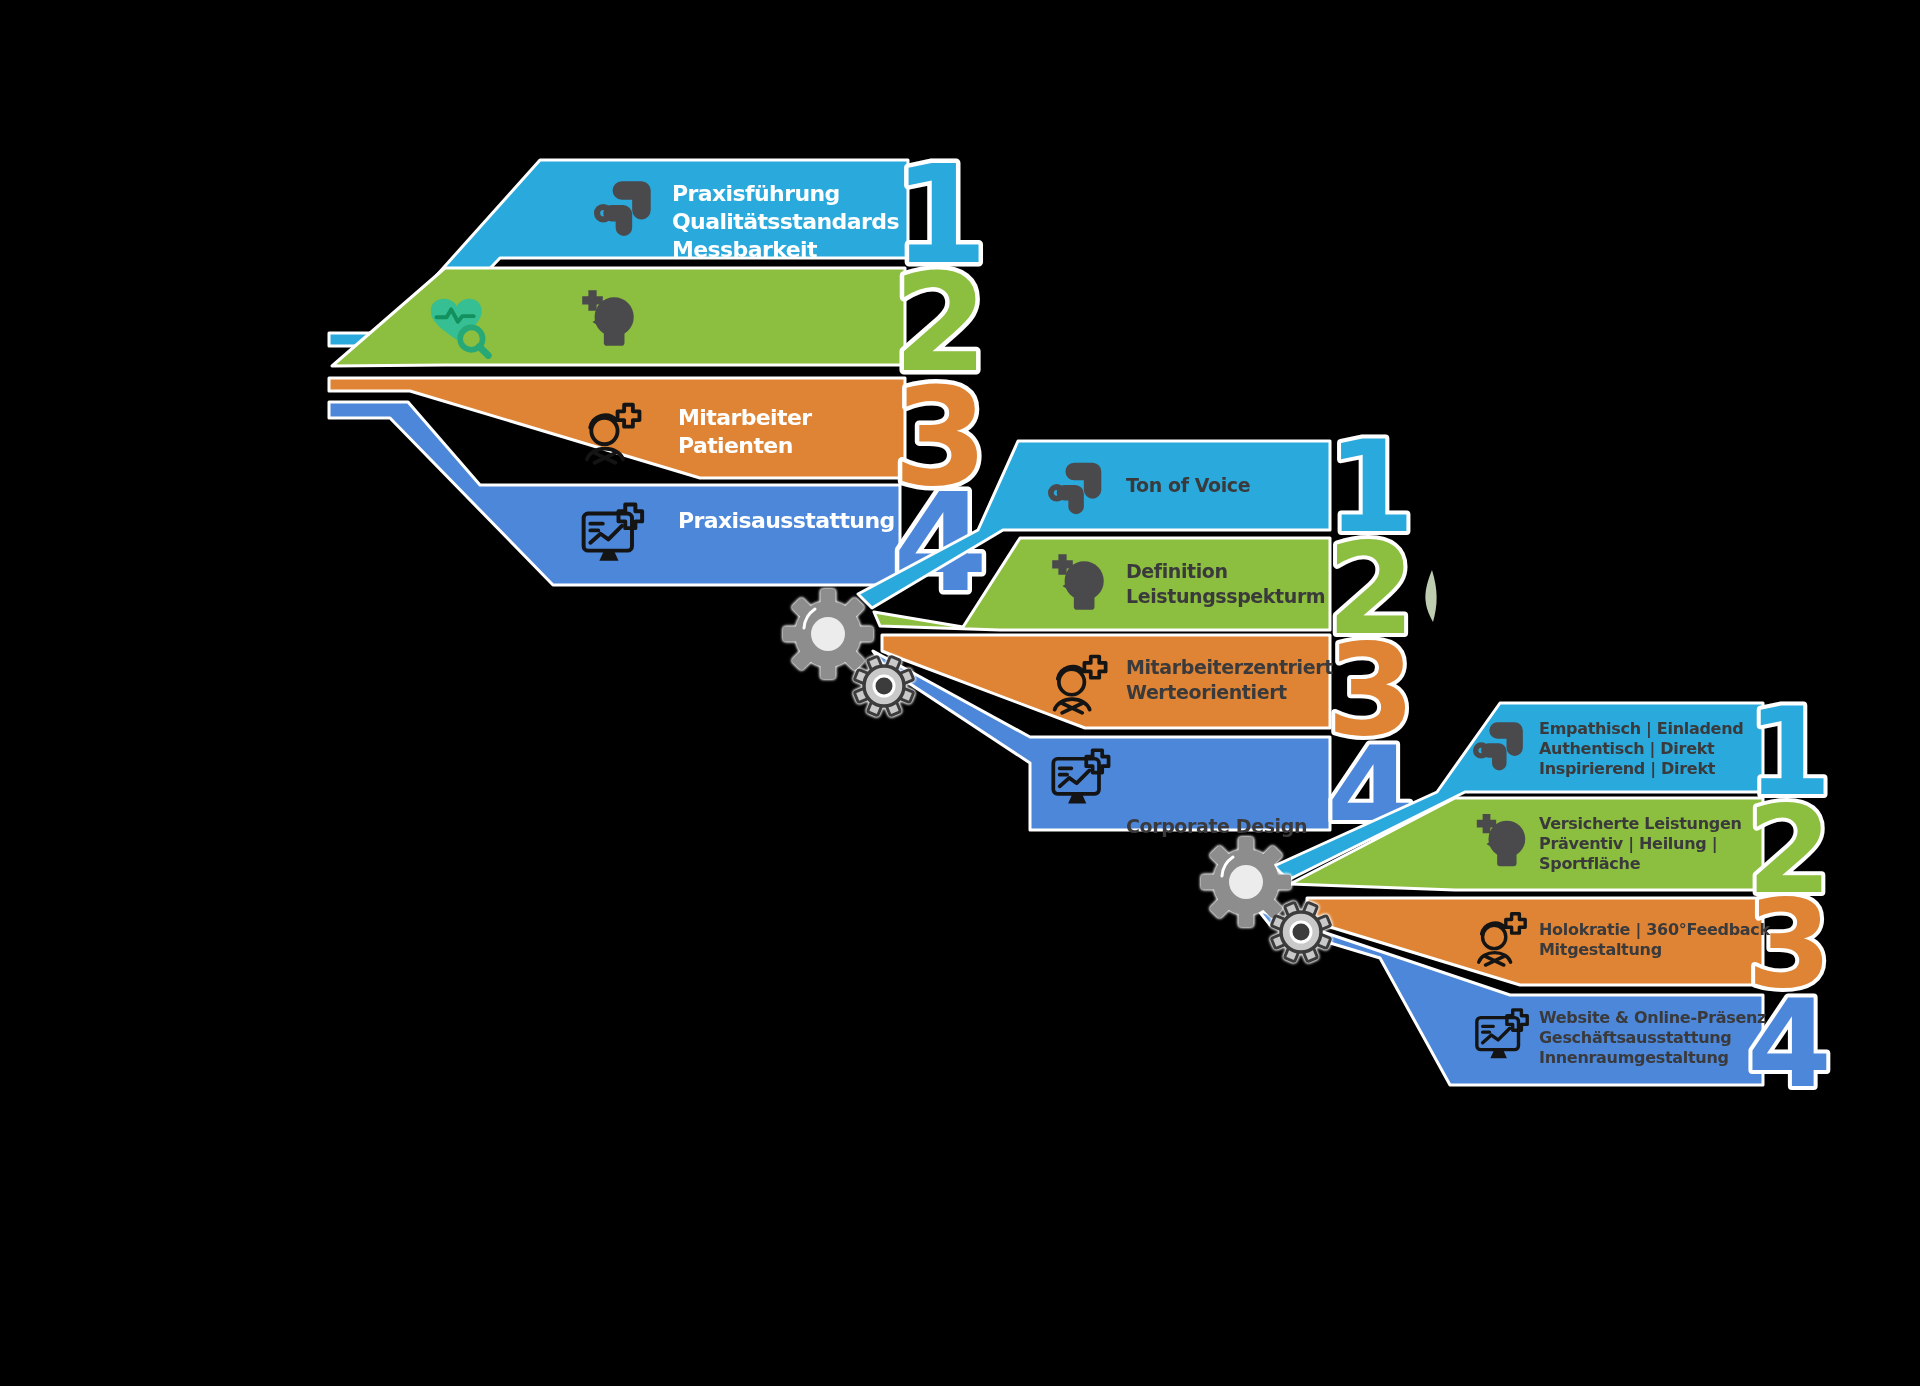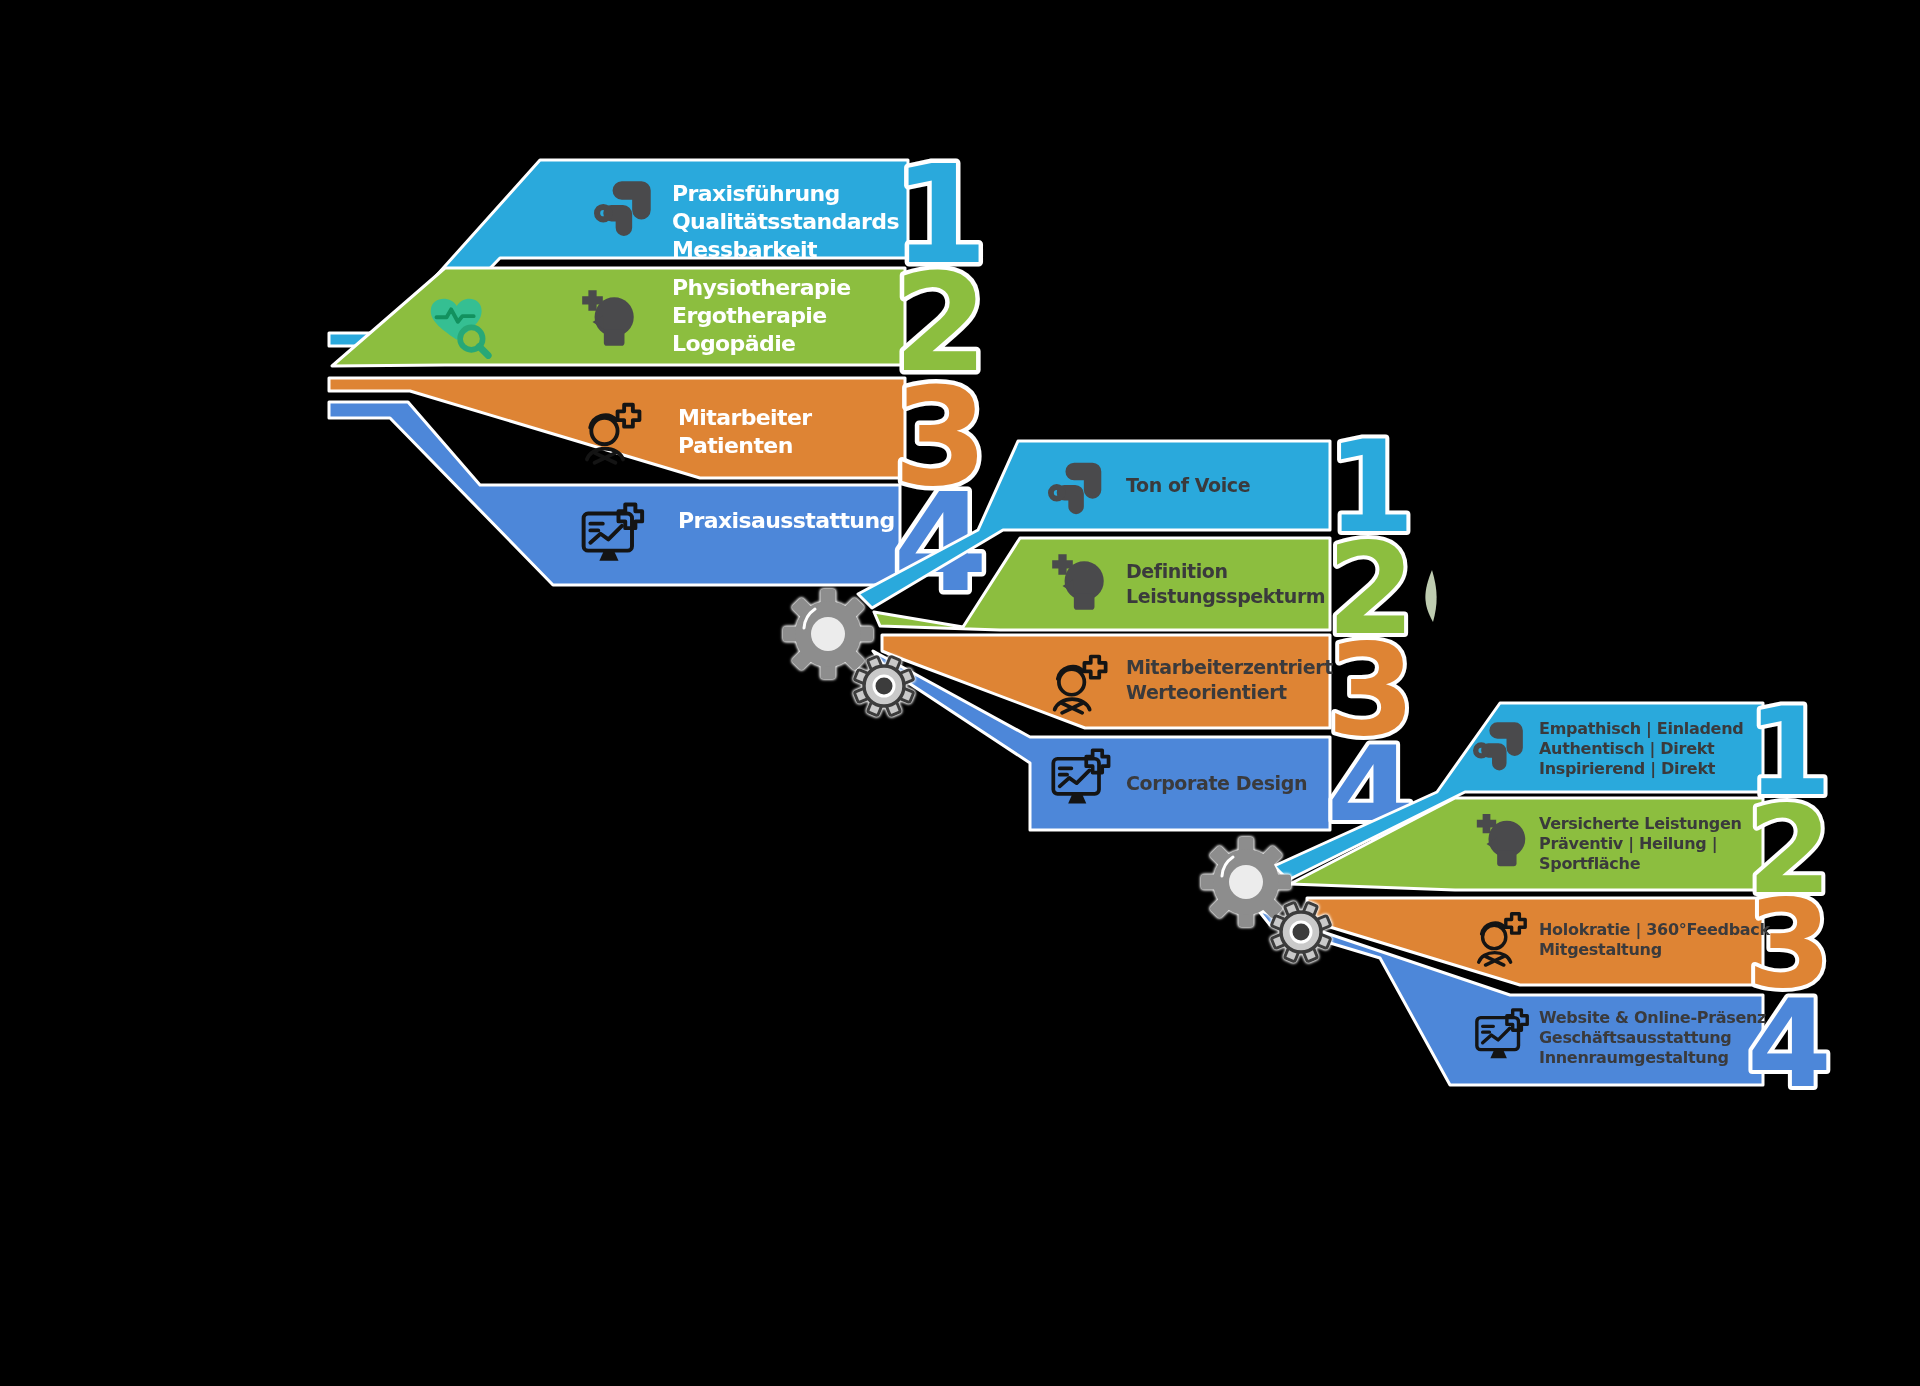--- a/index.html
+++ b/index.html
@@ -169,45 +169,40 @@
       <circle r="10" fill="var(--gear_dark)" stroke="#ffffff" stroke-width="3"></circle>
     </g>
   </g>
 </svg>
 
   <div class="lbl light s1" style="left:672px;top:160px;height:124px;">
     <span>Praxisführung</span>
     <span>Qualitätsstandards</span>
     <span>Messbarkeit</span>
   </div>
-  <div class="lbl light s1" style="left:672px;top:267px;height:98px;">
-    <span>Physiotherapie</span>
-    <span>Ergotherapie</span>
-    <span>Logopädie</span>
-  </div>
   <div class="lbl light s1" style="left:678px;top:385px;height:93px;">
     <span>Mitarbeiter</span>
     <span>Patienten</span>
   </div>
   <div class="lbl light s1" style="left:678px;top:486px;height:70px;">
     <span>Praxisausstattung</span>
   </div>
 
   <div class="lbl dark s2" style="left:1126px;top:441px;height:89px;">
     <span>Ton of Voice</span>
   </div>
   <div class="lbl dark s2" style="left:1126px;top:538px;height:92px;">
     <span>Definition</span>
     <span>Leistungsspekturm</span>
   </div>
   <div class="lbl dark s2" style="left:1126px;top:636px;height:88px;">
     <span>Mitarbeiterzentriert</span>
     <span>Werteorientiert</span>
   </div>
-  <div class="lbl dark s2" style="left:1126px;top:737px;height:93px;">
+  <div class="lbl dark s2" style="left:1126px;top:780px;height:93px;">
     <span>Corporate Design</span>
   </div>
 
   <div class="lbl dark s3" style="left:1539px;top:705px;height:87px;">
     <span>Empathisch | Einladend</span>
     <span>Authentisch | Direkt</span>
     <span>Inspirierend | Direkt</span>
   </div>
   <div class="lbl dark s3" style="left:1539px;top:798px;height:92px;">
     <span>Versicherte Leistungen</span>

